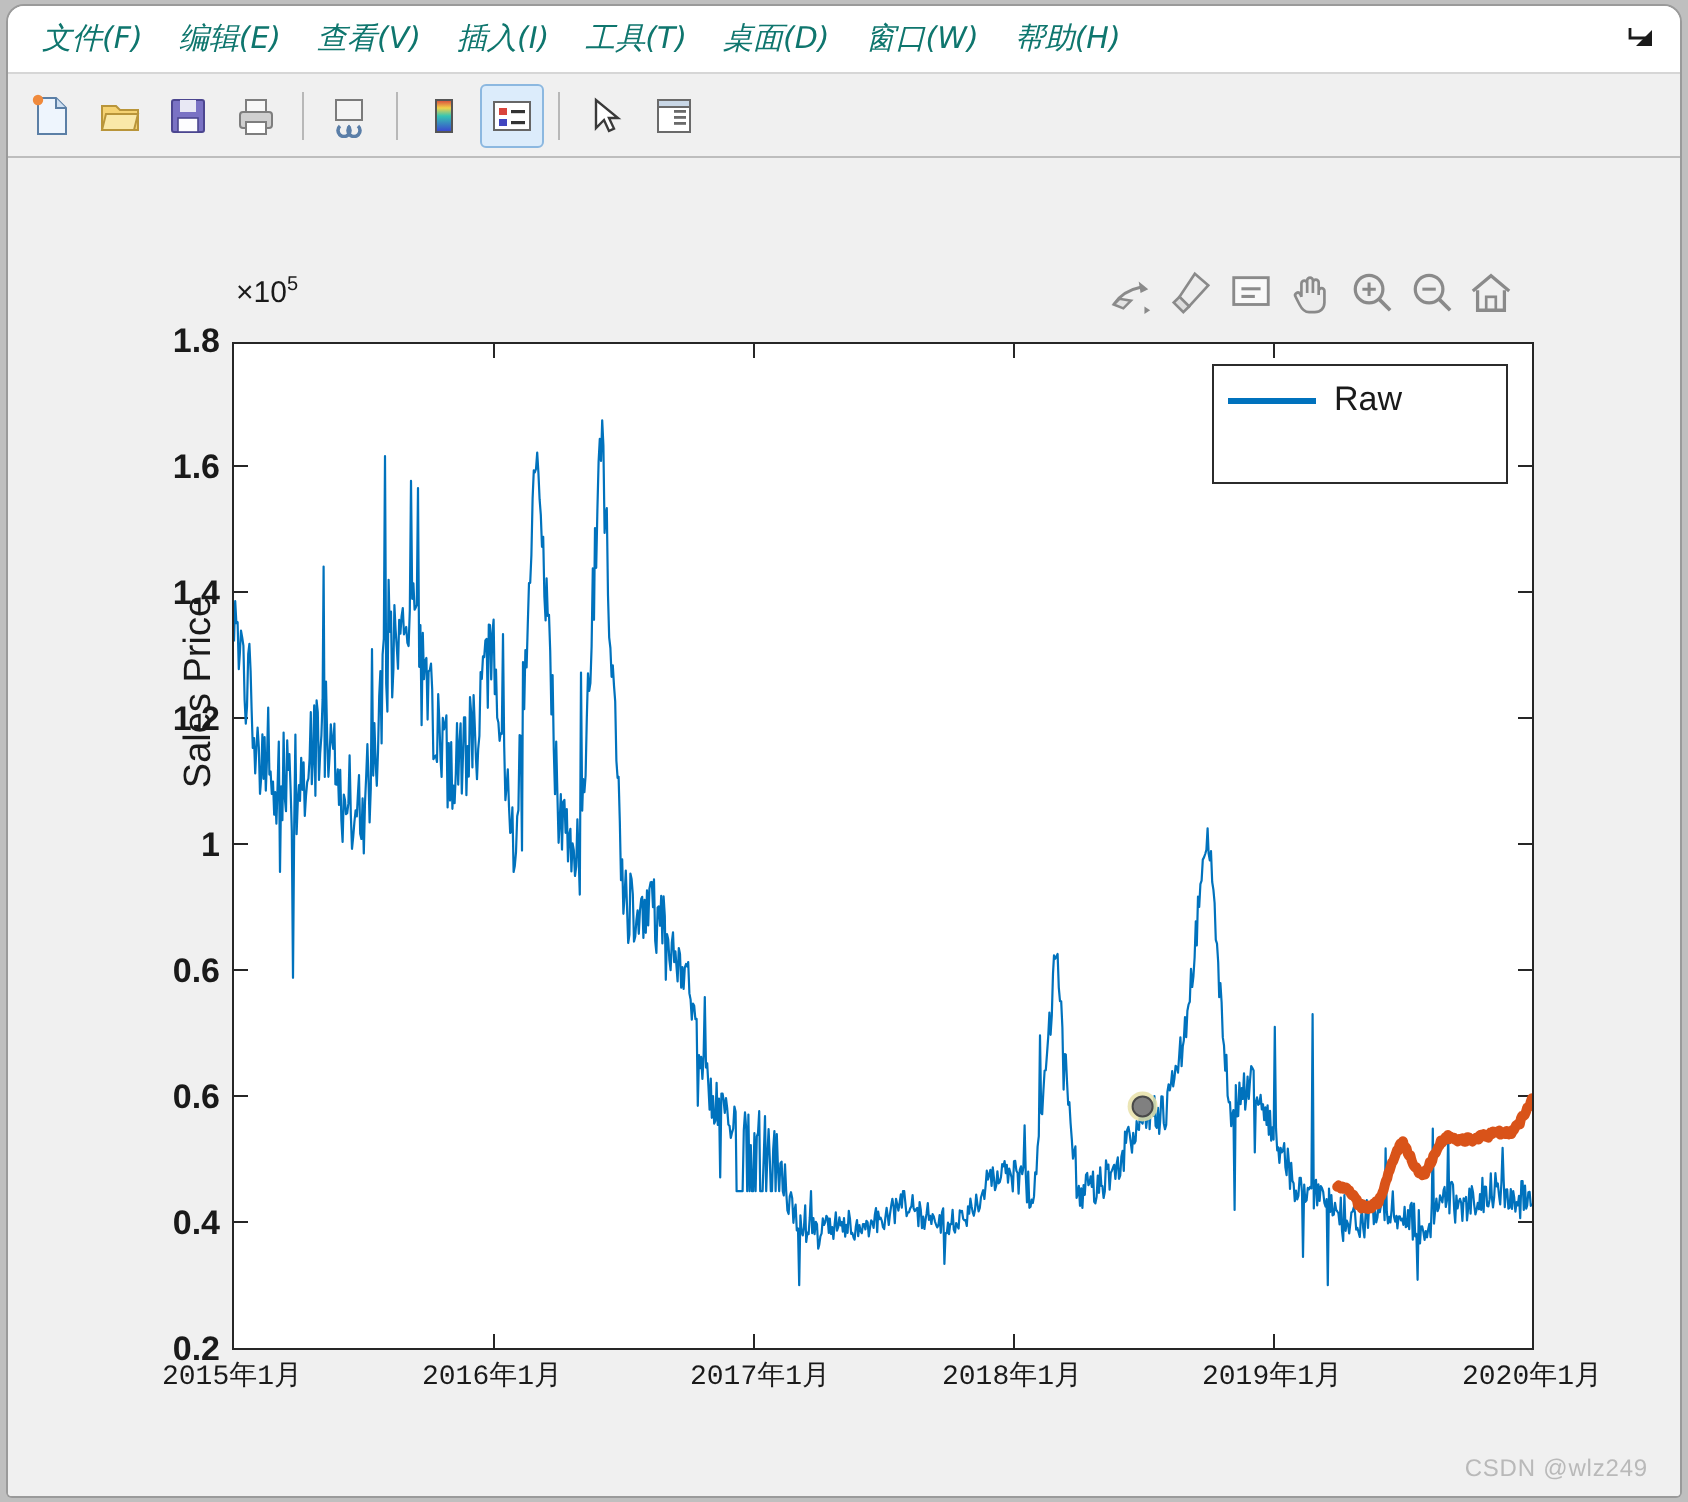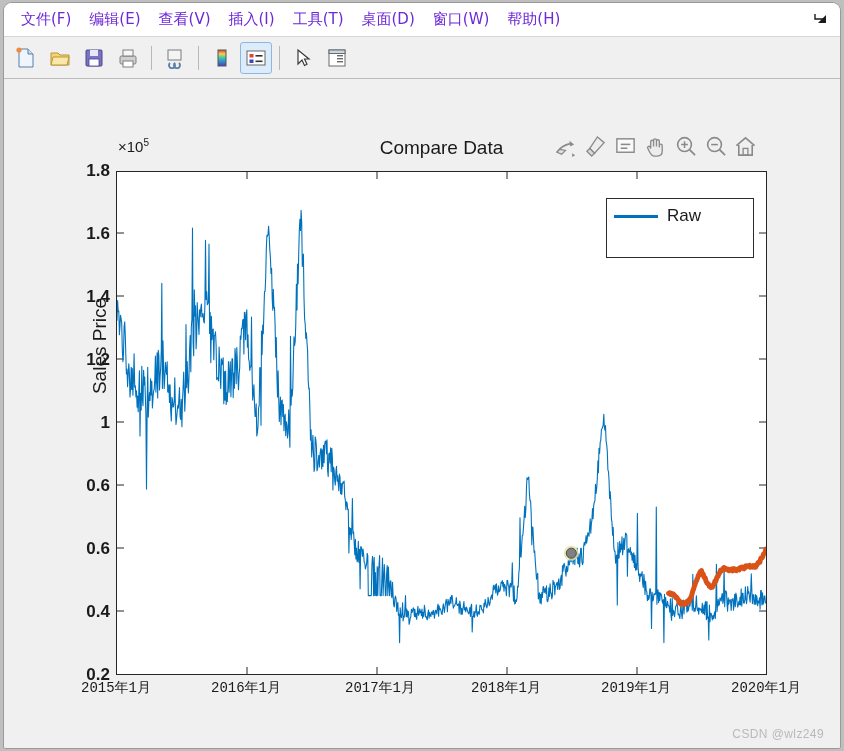--- a/index.html
+++ b/index.html
@@ -45,22 +45,23 @@
   .gl-close:before{transform:rotate(45deg);}
   .gl-close:after{transform:rotate(-45deg);}
 
   
   .menubar{
     position:relative;height:33px;background:#ffffff;
     border-bottom:1px solid #d6d6d6;
     display:flex;align-items:center;padding-left:8px;
   }
   .menu-item{
-    font-size:15px;color:#6d28d9;padding:3px 9px;white-space:nowrap;
+    font-size:15px;color:#0f766e;padding:3px 9px;white-space:nowrap;
     font-family:"DejaVu Sans","Liberation Sans",sans-serif;
+    font-style:italic;
   }
   .undock-icon{
     position:absolute;right:12px;top:9px;width:14px;height:14px;
   }
 
   
   .toolbar{
     position:relative;height:41px;background:#f0f0f0;
     border-bottom:1px solid #bdbdbd;
     display:flex;align-items:center;padding-left:6px;gap:2px;
@@ -109,21 +110,21 @@
   }
   .yticks{position:absolute;left:30px;top:48px;width:76px;height:504px;}
   .xticks{position:absolute;left:112px;top:556px;width:651px;height:30px;}
   .xtick{
     position:absolute;top:0;font-size:14px;color:#1a1a1a;
     transform:translateX(-50%);white-space:nowrap;
     font-family:Liberation Mono, monospace;
   }
   
   .legend{
-    position:absolute;left:489px;top:26px;width:148px;height:60px;
+    position:absolute;left:489px;top:10px;width:148px;height:60px;
     background:#fff;border:1px solid #2b2b2b;box-sizing:border-box;
     padding:5px 7px;
   }
   .lgrow{display:flex;align-items:center;height:24px;}
   .lgline{position:relative;width:44px;height:3px;margin-right:9px;}
   .lgmark{
     position:absolute;left:19px;top:-2.5px;width:7px;height:7px;
   }
   .lgtext{font-size:17px;color:#1a1a1a;}
   .watermark{
@@ -226,21 +227,20 @@
         <rect x="3" y="3" width="16" height="3.5" fill="#c9d7e6" stroke="#6a6a6a"></rect>
         <rect x="11" y="8" width="6" height="1.4" fill="#6a6a6a"></rect>
         <rect x="11" y="11" width="6" height="1.4" fill="#6a6a6a"></rect>
         <rect x="11" y="14" width="6" height="1.4" fill="#6a6a6a"></rect>
       </svg>
     </div>
   </div>
 
   <div class="figure">
 
-    <div class="chart-title">Compare Data</div>
 
     <div class="expo">
       <span>×10</span><sup>5</sup>
     </div>
 
     <div class="axtools">
       <svg class="ic" viewBox="0 0 24 24">
         <path d="M3 18 C7 12 12 10 17 9" stroke="#4d4d4d" stroke-width="1.6" fill="none"></path>
         <path d="M3 18 L8 20 L12 16 L6 15 Z" fill="#dcdcdc" stroke="#4d4d4d" stroke-width="1.3"></path>
         <path d="M16 6 L21 10 L17 12 Z" fill="#4d4d4d"></path>

